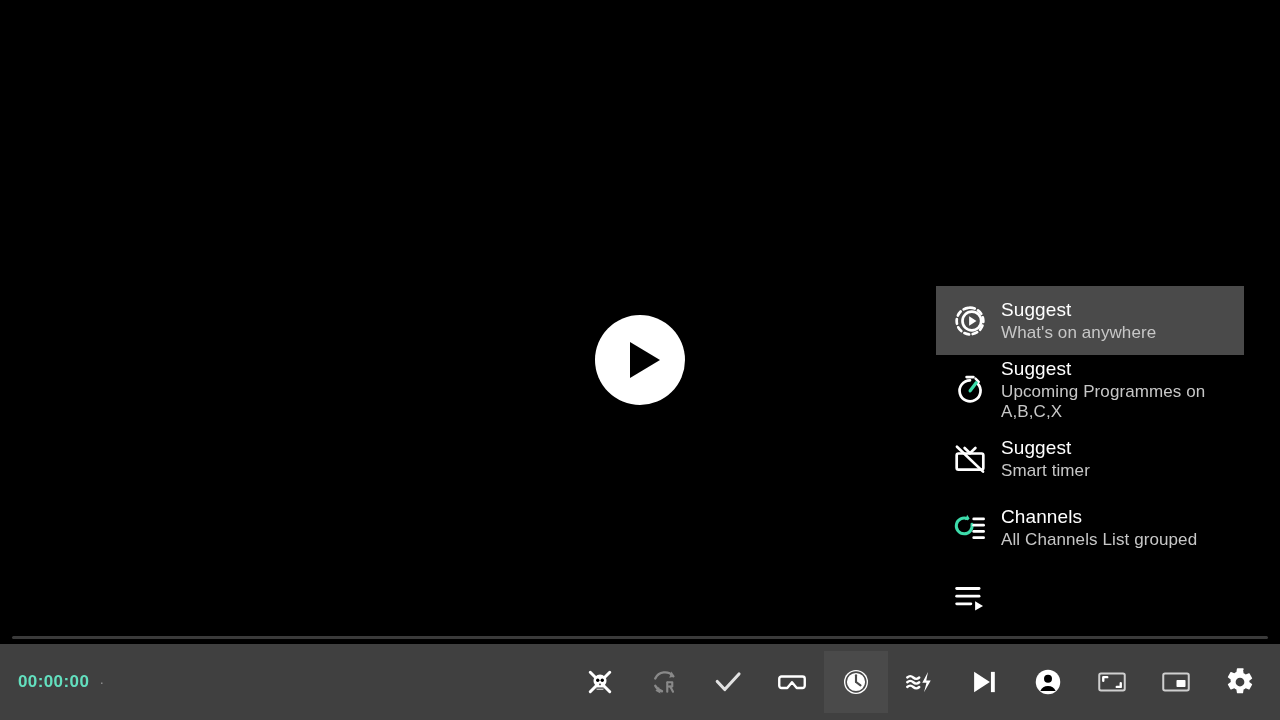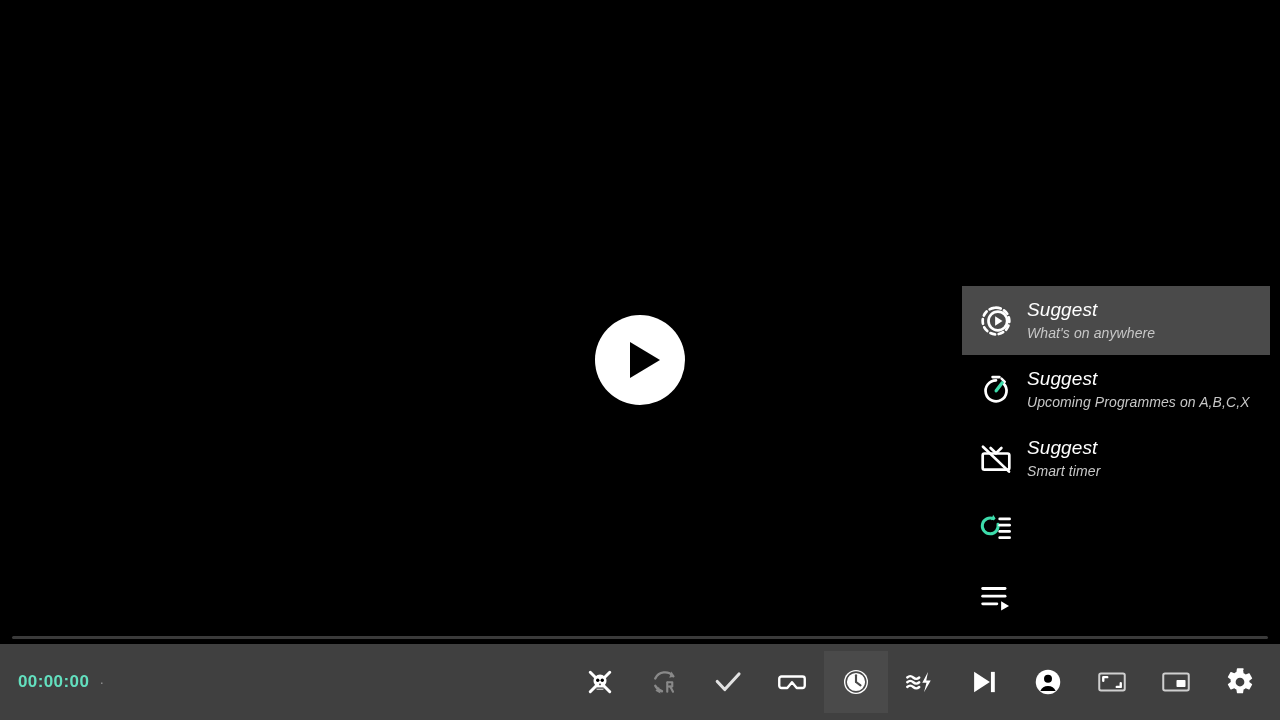--- a/index.html
+++ b/index.html
@@ -36,24 +36,23 @@
     height: 0;
     border-left: 30px solid #000000;
     border-top: 18px solid transparent;
     border-bottom: 18px solid transparent;
     margin-left: 10px;
   }
 
   
   #side-menu {
     position: absolute;
-    left: 962px;
+    left: 936px;
     top: 286px;
     width: 308px;
-    font-style: italic;
   }
   .menu-item {
     display: flex;
     align-items: center;
     height: 69px;
     padding-left: 8px;
     cursor: pointer;
   }
   .menu-item.selected {
     background: #4a4a4a;
@@ -73,21 +72,21 @@
     padding-left: 5px;
   }
   .menu-title {
     color: #ffffff;
     font-size: 19px;
     line-height: 24px;
     letter-spacing: 0.1px;
   }
   .menu-sub {
     color: #c7c7c7;
-    font-size: 14px;
+    font-size: 17px;
     line-height: 20px;
     letter-spacing: 0.1px;
     margin-top: 1px;
   }
 
   
   #seekbar {
     position: absolute;
     left: 12px;
     top: 636px;
@@ -220,20 +219,24 @@
         <svg width="34" height="34" viewBox="0 0 24 24">
           <path d="M10.2 5.4 a5.6 5.6 0 1 0 3.2 4.0" fill="none" stroke="#3ddcab" stroke-width="2.1" stroke-linecap="round"></path>
           <path d="M10.0 2.6 L11.8 5.5 L8.5 6.6 Z" fill="#3ddcab"></path>
           <g stroke="#ffffff" stroke-width="1.9" stroke-linecap="round">
             <path d="M14.6 5.6 L21.6 5.6"></path>
             <path d="M14.6 10.0 L21.6 10.0"></path>
             <path d="M14.6 14.4 L21.6 14.4"></path>
             <path d="M14.6 18.8 L21.6 18.8"></path>
           </g>
         </svg>
+      </span>
+      <span class="menu-text">
+        <span class="menu-title">Channels</span>
+        <span class="menu-sub">All Channels List grouped</span>
       </span>
     </div>
 
     <div class="menu-item">
       <span class="menu-icon">
         <svg width="34" height="34" viewBox="0 0 24 24">
           <g stroke="#ffffff" stroke-width="2.0" stroke-linecap="round">
             <path d="M2.6 6.0 L18.4 6.0"></path>
             <path d="M2.6 11.4 L18.4 11.4"></path>
             <path d="M2.6 16.8 L12.6 16.8"></path>

